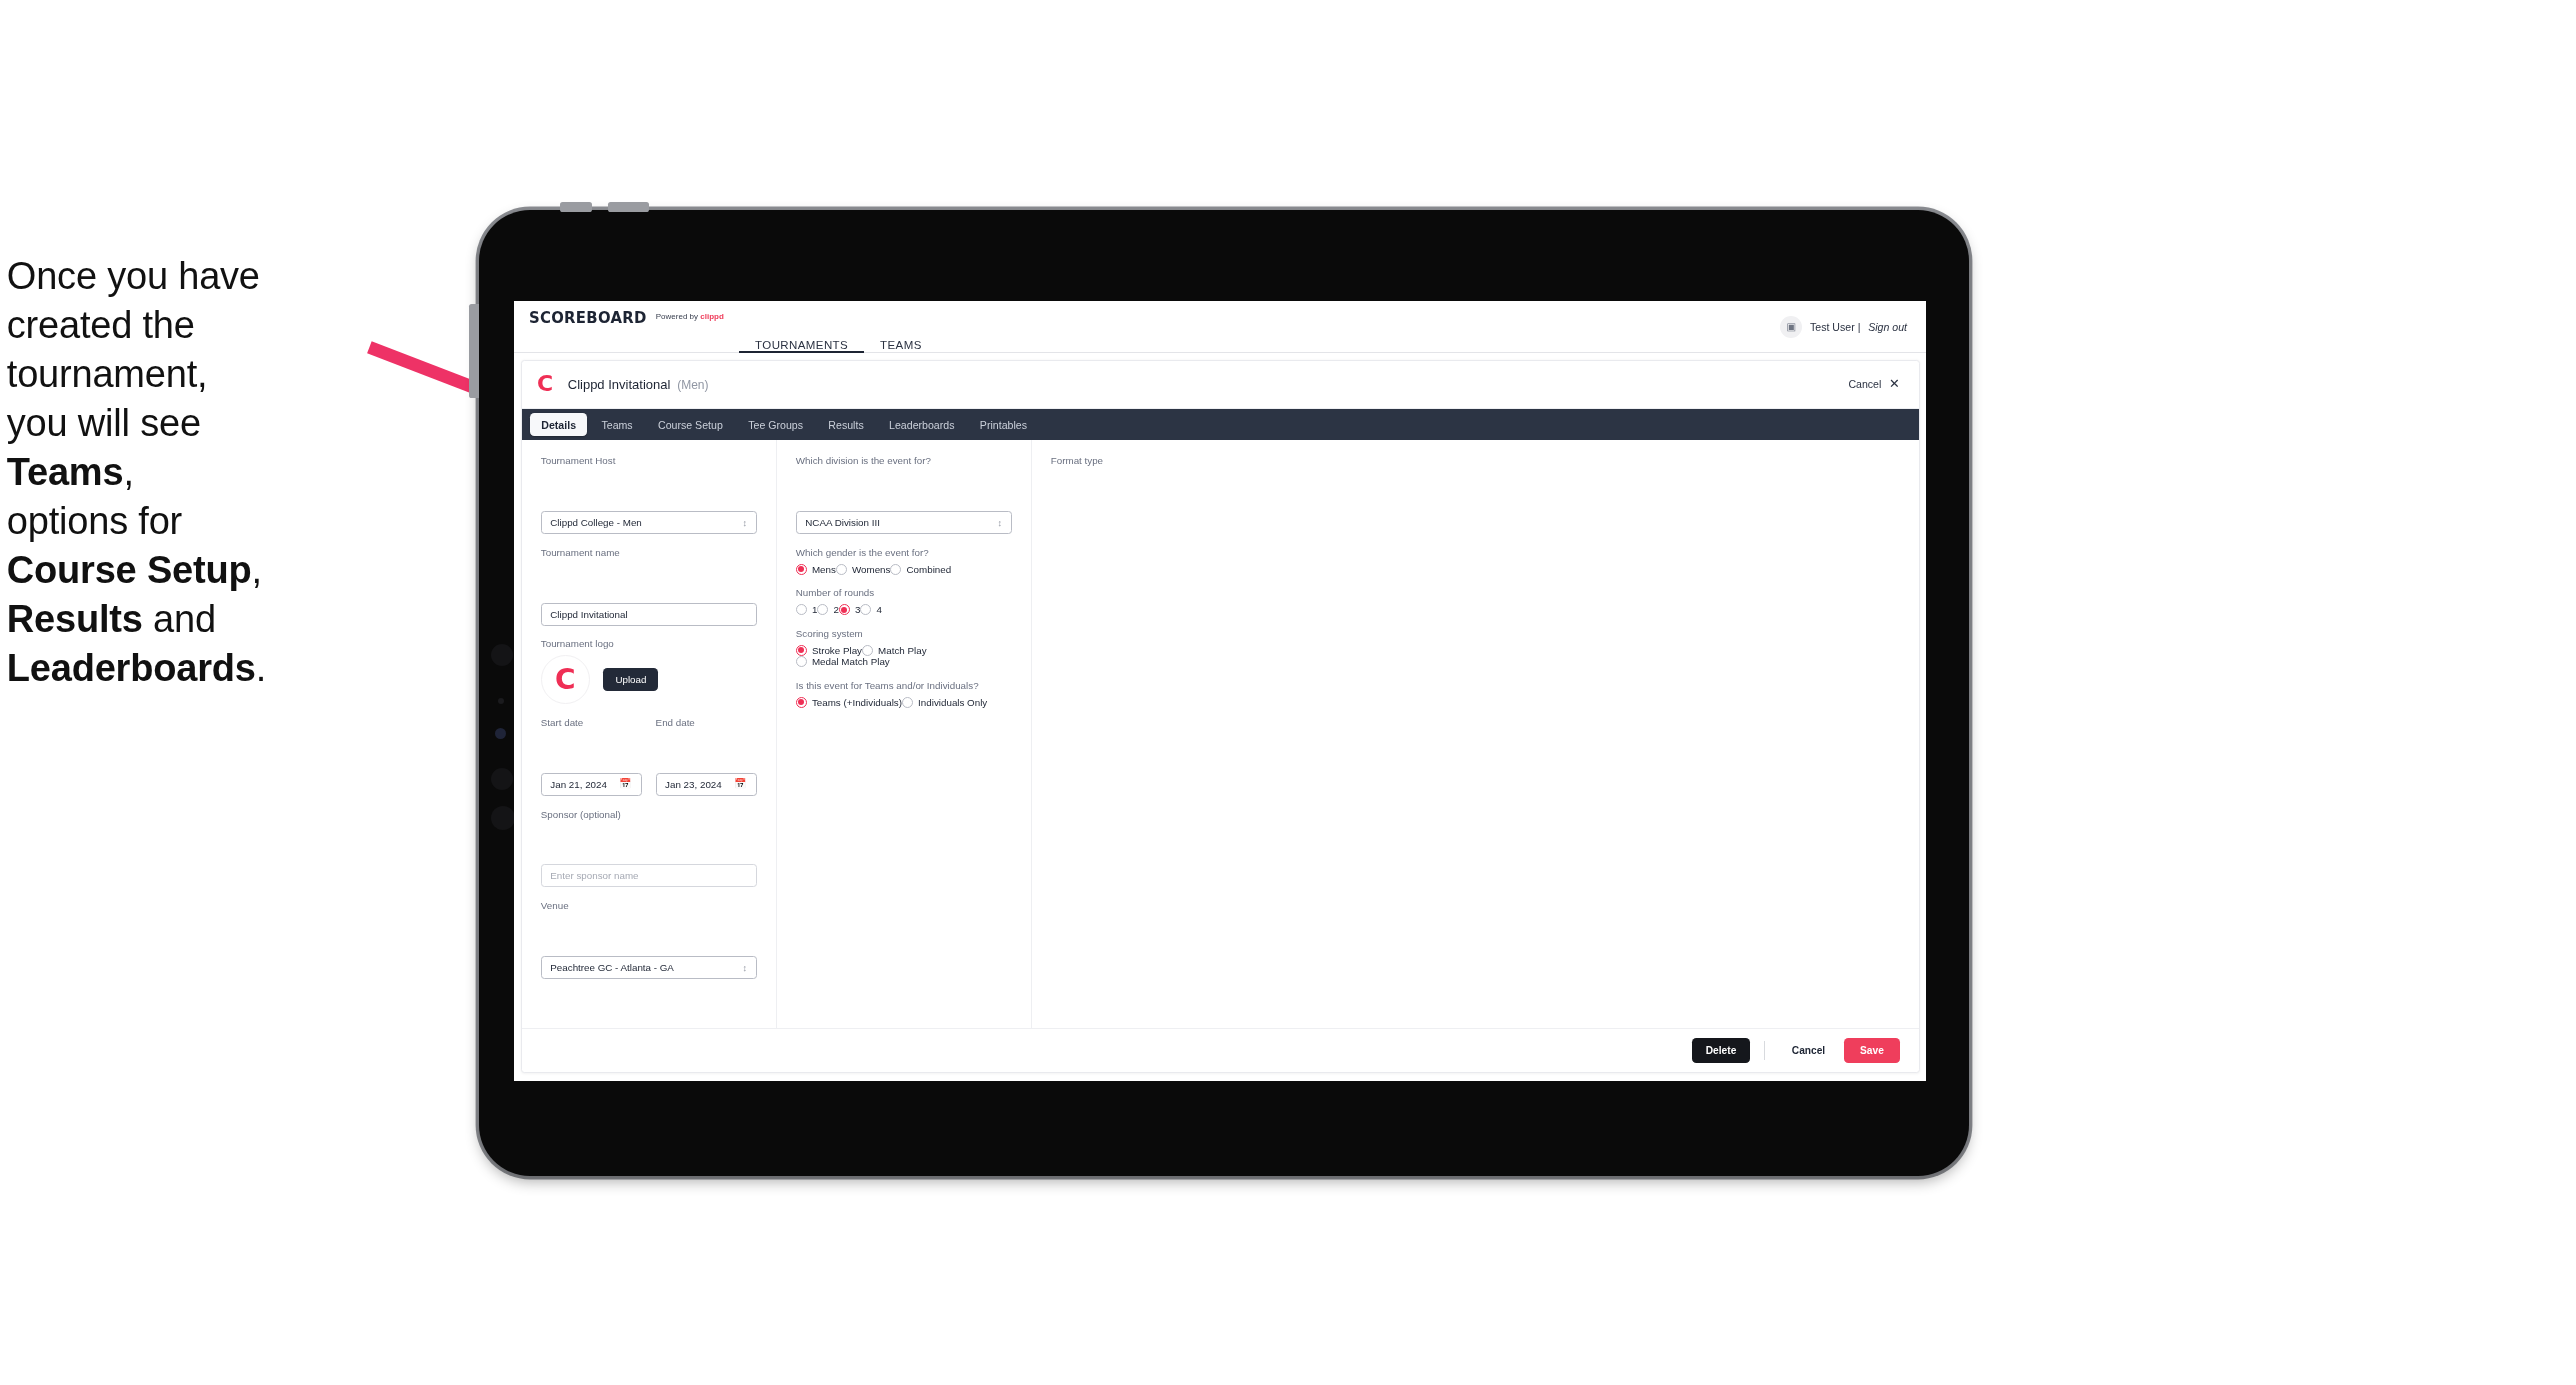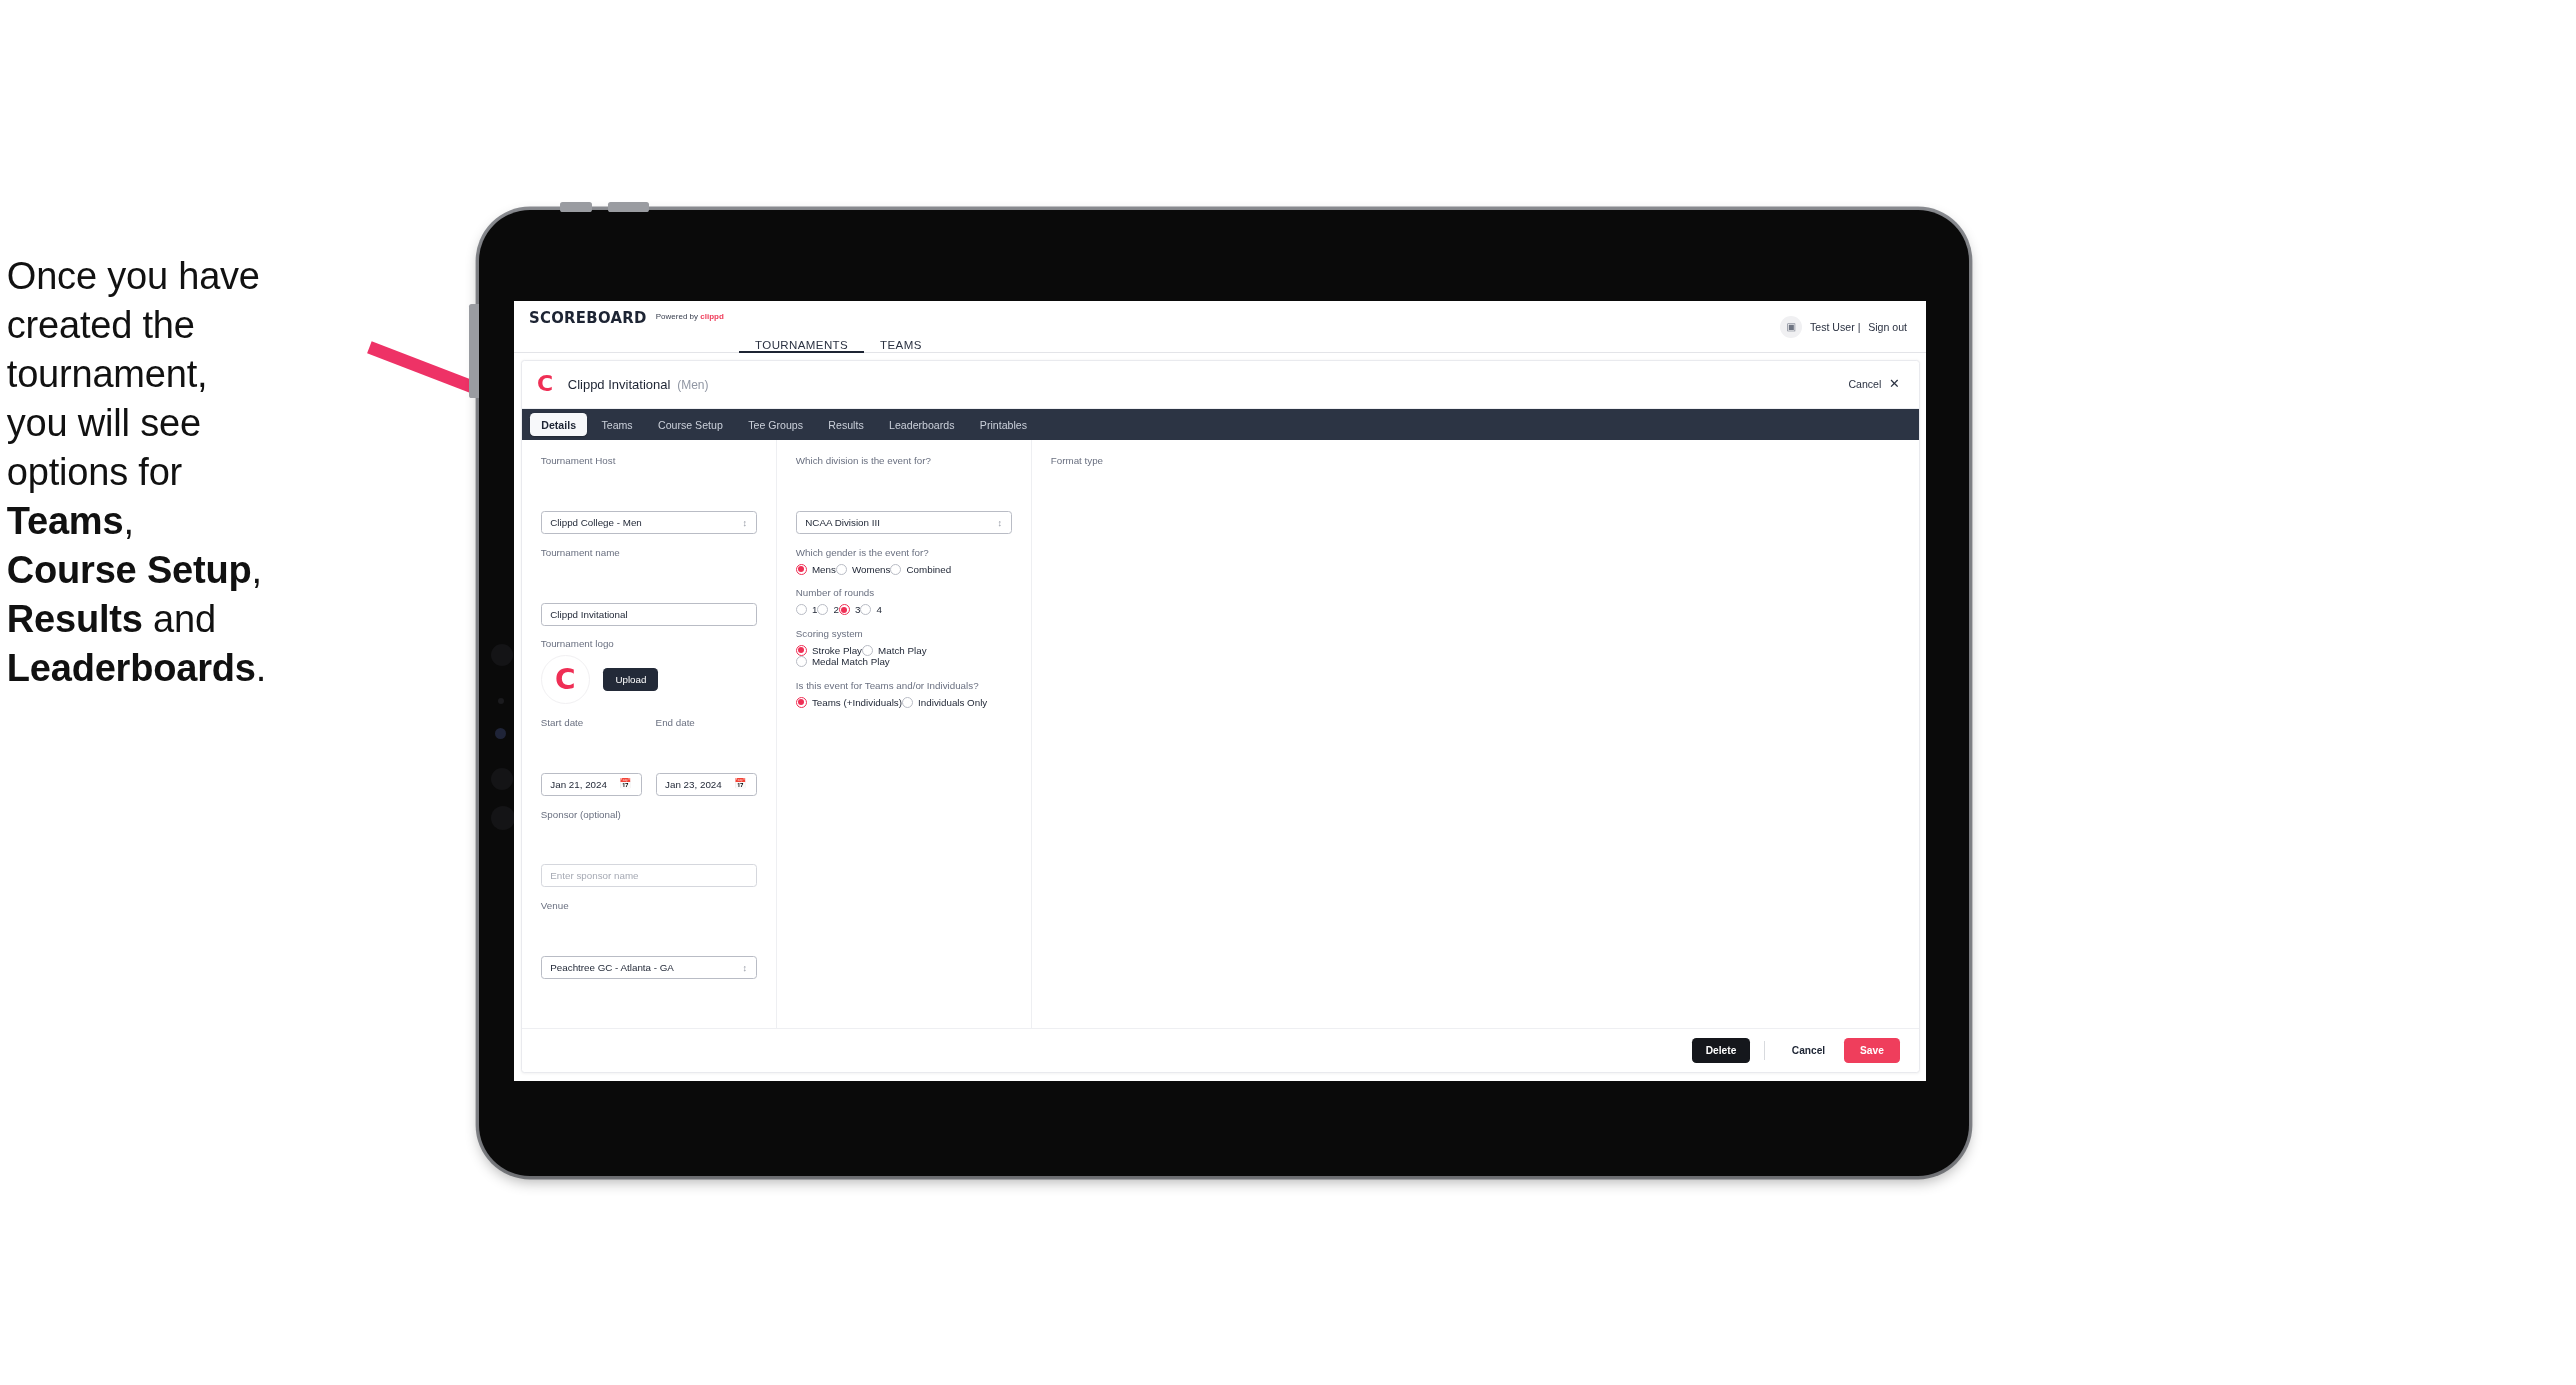--- a/index.html
+++ b/index.html
@@ -88,21 +88,21 @@
   #topbar-right {
     margin-left: auto; display: flex; align-items: center;
     padding-right: 19px; gap: 7.7px;
   }
   #avatar {
     width: 22px; height: 22px; border-radius: 50%;
     background: #f0f0f2; display: flex; align-items: center;
     justify-content: center; color: #6e7482; font-size: 10.2px;
   }
   #user-name { font-size: 10.6px; color: #2b3242; }
-  #signout { font-size: 10.6px; color: #2b3242; cursor: pointer; }
+  #signout { font-size: 10.6px; color: #2b3242; cursor: pointer; font-style: italic; }
 
   
   #panel {
     position: absolute; left: 6.8px; top: 59px;
     width: 1399px; height: 713px;
     background: #ffffff;
     border: 0.9px solid #e9eaee;
     border-radius: 3.4px;
     box-shadow: 0 0.9px 2.6px rgba(0,0,0,0.05);
     display: flex; flex-direction: column;
@@ -226,24 +226,24 @@
 <body>
 
 <div id="stage">
 
   <div id="annotation">
     <div>Once you have</div>
     <div>created the</div>
     <div>tournament,</div>
     <div>you will see</div>
     <div>
+      <b>Teams</b><span>,</span>
+    </div>
+    <div>
       <span>options for </span>
-    </div>
-    <div>
-      <b>Teams</b><span>,</span>
     </div>
     <div>
       <b>Course Setup</b><span>,</span>
     </div>
     <div>
       <b>Results</b><span> and</span>
     </div>
     <div>
       <b>Leaderboards</b><span>.</span>
     </div>

